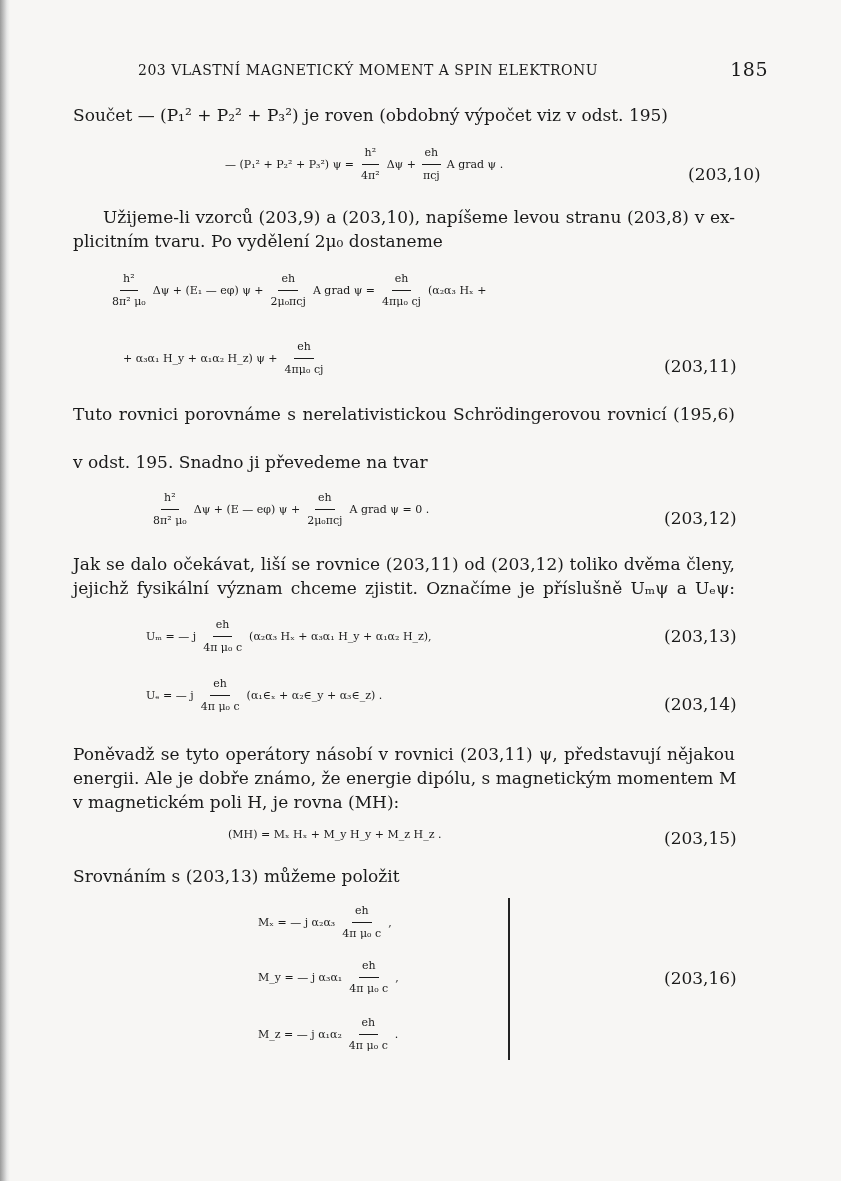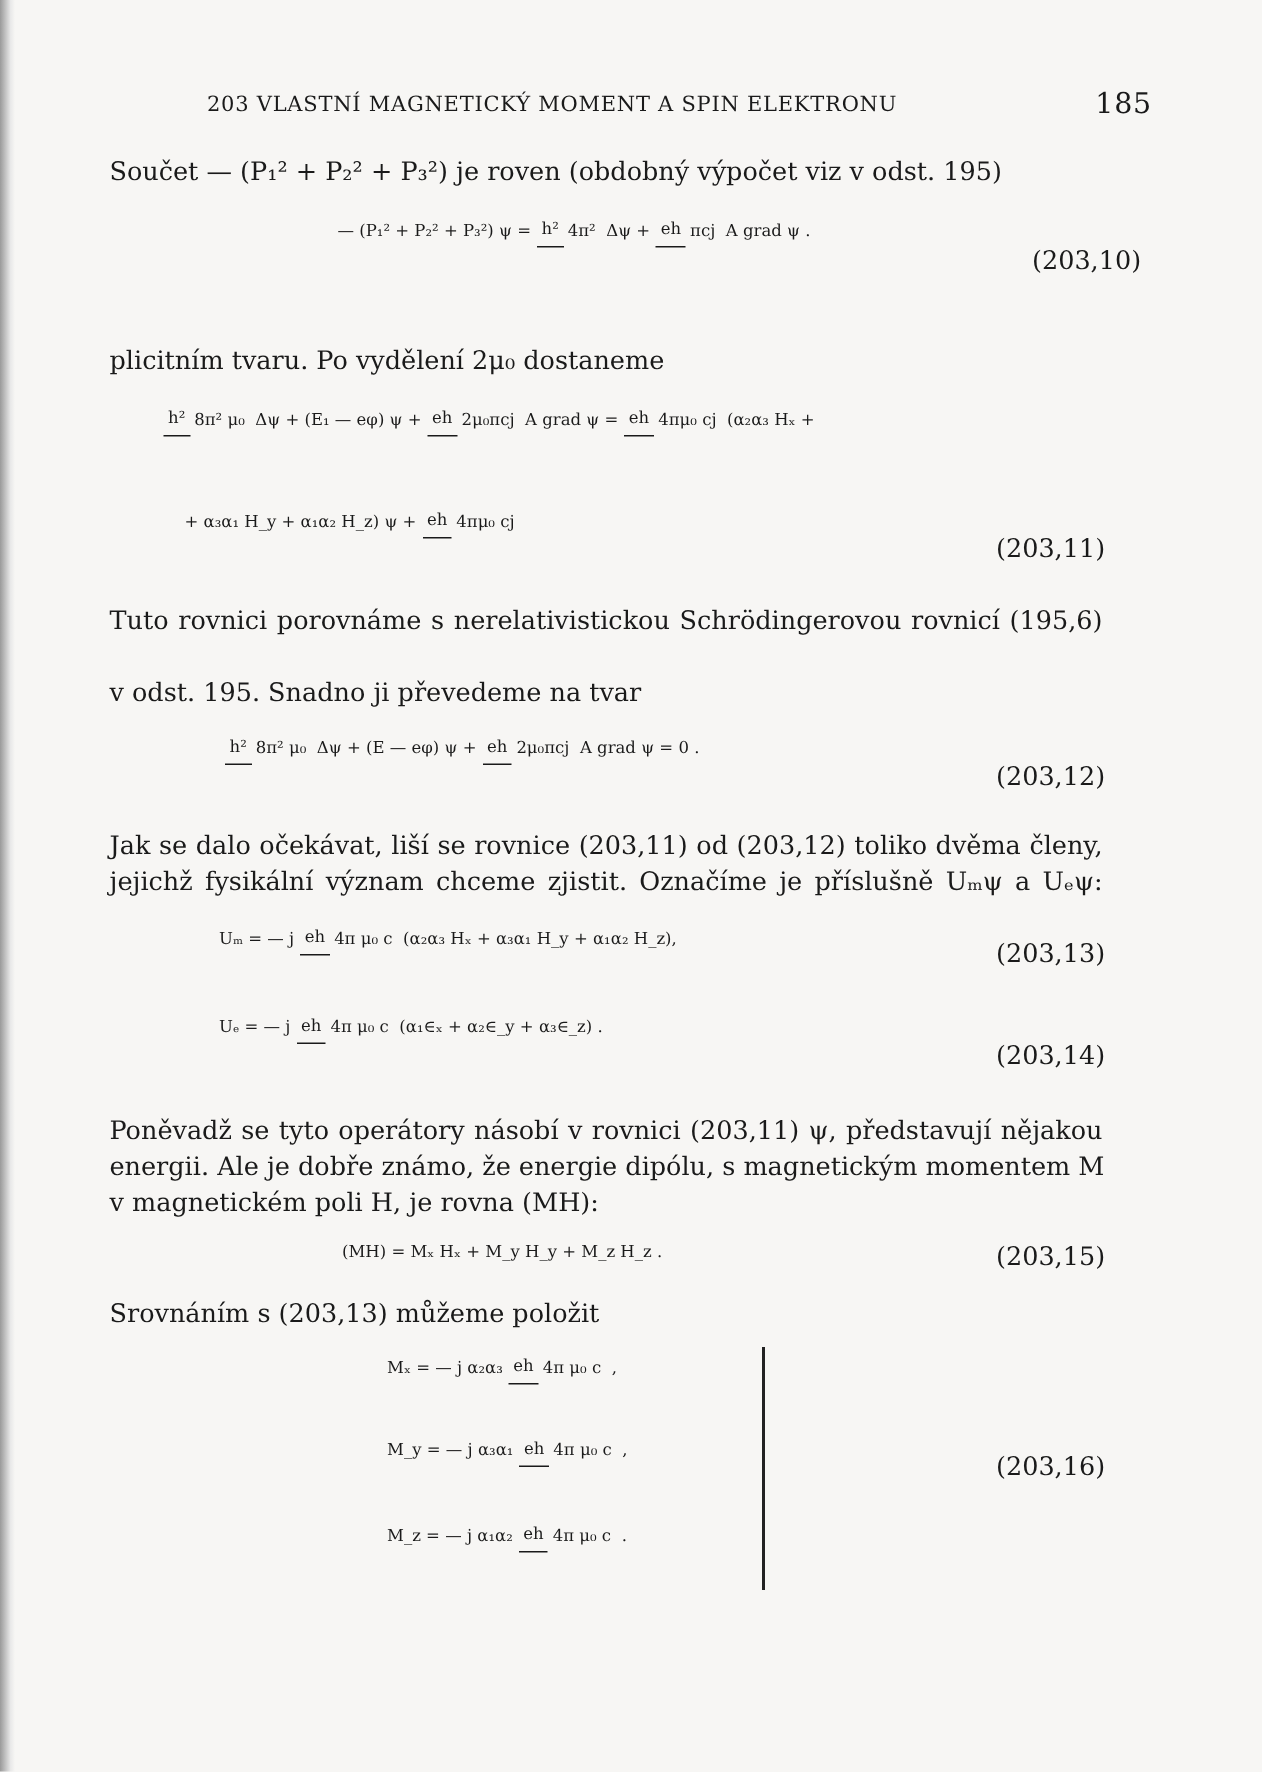--- a/index.html
+++ b/index.html
@@ -7,21 +7,21 @@
        font-family:"DejaVu Serif","Liberation Serif",serif;color:#1a1a1a;}
   .edge{position:absolute;left:0;top:0;width:10px;height:1181px;
         background:linear-gradient(to right,#9a9a9a,#e8e8e8 70%,#f7f6f4);}
   .page{position:absolute;left:0;top:0;width:841px;height:963px;}
   .header{position:absolute;top:62px;left:138px;width:630px;font-size:14px;letter-spacing:0.5px;}
   .header .pg{position:absolute;right:0;top:-4px;font-size:19px;}
   .line{position:absolute;left:73px;width:662px;font-size:17px;line-height:24px;white-space:nowrap;}
   .just{text-align:justify;text-align-last:justify;}
   .eq{position:absolute;font-size:11px;white-space:nowrap;display:flex;align-items:center;}
   .eqno{position:absolute;font-size:17px;}
-  .frac{display:inline-flex;flex-direction:row;align-items:center;vertical-align:middle;margin:0 4px;}
+  .frac{display:inline-flex;flex-direction:column;align-items:center;vertical-align:middle;margin:0 4px;}
   .frac .num{padding:0 3px;border-bottom:1px solid #1a1a1a;line-height:22px;}
   .frac .den{padding:0 3px;line-height:22px;}
   .brace{position:absolute;left:508px;top:898px;width:8px;height:162px;border-left:2px solid #222;}
 </style>
 </head>
 <body>
 
 <div class="edge"></div>
 <div class="page">
 
@@ -40,20 +40,21 @@
       </span>
     <span>Δψ +</span>
     <span class="frac">
         <span class="num">eh</span>
         <span class="den">πcj</span>
       </span>
     <span>A grad ψ .</span>
   </div>
   <div class="eqno" style="left:664px;top:164px;margin-left:24px;">(203,10)</div>
 
+  <div class="line just" style="top:205px;padding-left:30px;width:632px;">Užijeme-li vzorců (203,9) a (203,10), napíšeme levou stranu (203,8) v ex-</div>
   <div class="line" style="top:229px;">plicitním tvaru. Po vydělení 2μ₀ dostaneme</div>
 
   <div class="eq" style="left:105px;top:268px;">
     <span class="frac">
         <span class="num">h²</span>
         <span class="den">8π² μ₀</span>
       </span>
     <span>Δψ + (E₁ — eφ) ψ +</span>
     <span class="frac">
         <span class="num">eh</span>

